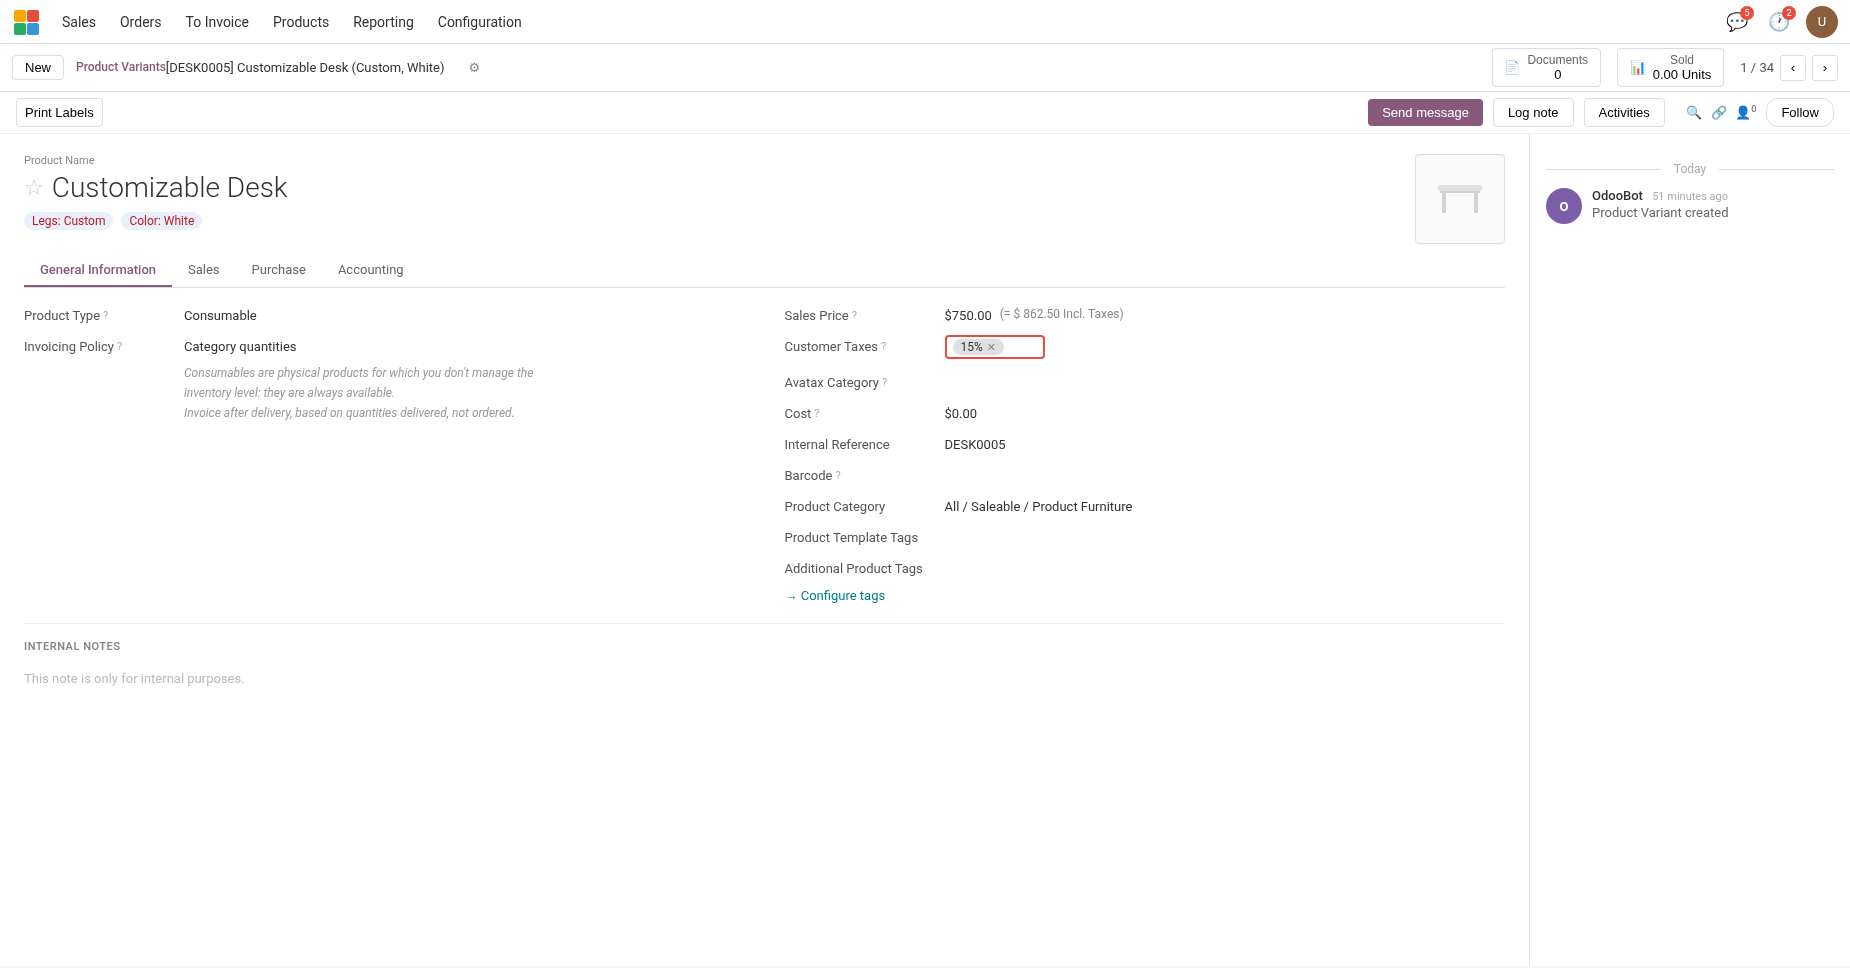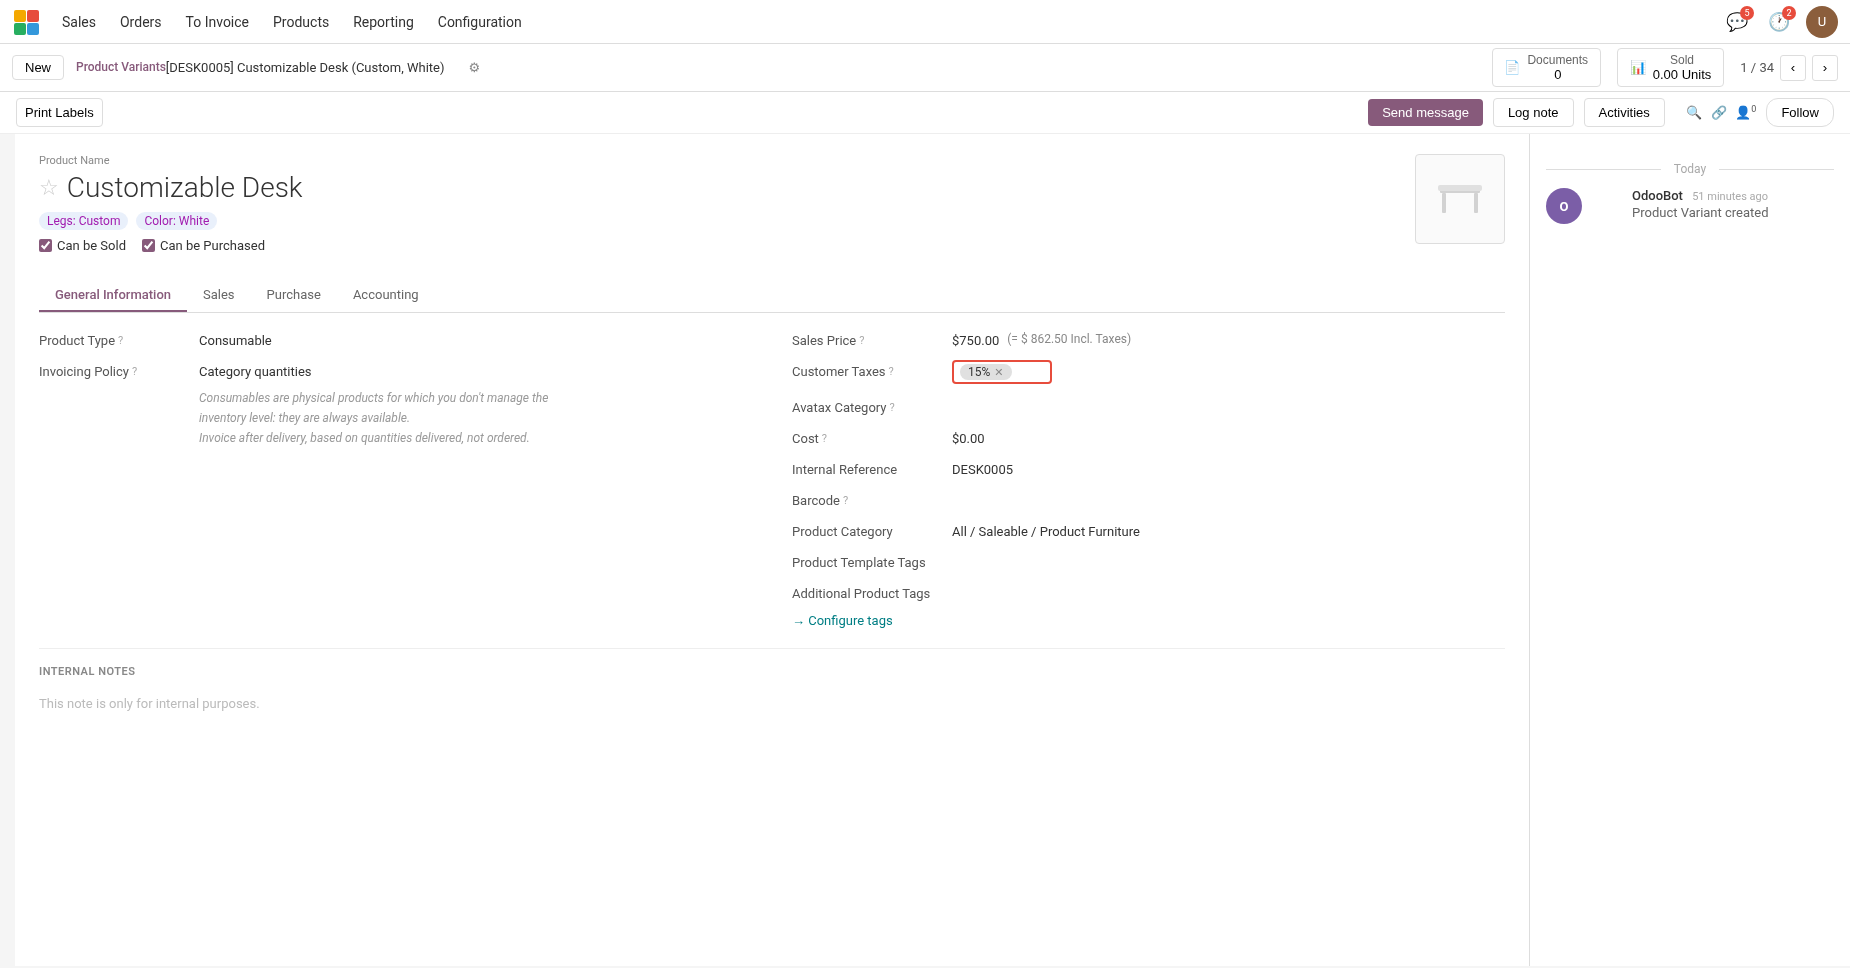--- a/index.html
+++ b/index.html
@@ -34,35 +34,35 @@
     .action-bar { background: #fff; border-bottom: 1px solid #eee; padding: 6px 16px; display: flex; gap: 8px; }
     .action-btn { border: 1px solid #ddd; background: #fff; padding: 4px 8px; border-radius: 4px; font-size: 13px; cursor: pointer; }
     .action-bar-right { margin-left: auto; display: flex; align-items: center; gap: 10px; }
     .msg-btn { background: #875a7b; color: white; border: none; padding: 6px 14px; border-radius: 4px; font-size: 13px; cursor: pointer; }
     .log-btn, .act-btn { border: 1px solid #ddd; background: #fff; padding: 6px 14px; border-radius: 4px; font-size: 13px; cursor: pointer; }
     .action-bar-icons { display: flex; gap: 8px; align-items: center; margin-left: 12px; color: #555; cursor: pointer; }
     .follow-btn { border: 1px solid #ddd; background: #fff; padding: 6px 14px; border-radius: 12px; font-size: 13px; cursor: pointer; }
 
     
     .main-area { display: flex; height: calc(968px - 44px - 48px - 44px); }
-    .form-area { flex: 1; background: #fff; border-right: 1px solid #ddd; overflow-y: auto; padding: 20px 24px; margin-left: 15px; }
+    .form-area { flex: 1; background: #fff; border-right: 1px solid #ddd; overflow-y: auto; padding: 20px 24px; }
     .chat-area { width: 320px; background: #fff; overflow-y: auto; padding: 16px; }
 
     
     .product-header { display: flex; align-items: flex-start; justify-content: space-between; margin-bottom: 10px; }
     .product-name-section { flex: 1; }
     .product-name-label { font-size: 11px; color: #888; margin-bottom: 4px; }
     .product-star { color: #ccc; font-size: 22px; margin-right: 8px; }
     .product-title { font-size: 28px; font-weight: 300; color: #333; display: flex; align-items: center; }
     .product-image { width: 90px; height: 90px; border: 1px solid #ddd; border-radius: 4px; display: flex; align-items: center; justify-content: center; background: #fafafa; }
     .product-image svg { width: 60px; height: 60px; opacity: 0.4; }
 
     
     .tags-row { display: flex; gap: 8px; margin: 8px 0; }
-    .tag { background: #e9f0fb; color: #a21caf; padding: 2px 8px; border-radius: 12px; font-size: 12px; }
+    .tag { background: #e9f0fb; color: #b91c1c; padding: 2px 8px; border-radius: 12px; font-size: 12px; }
     .checkboxes { display: flex; gap: 16px; margin: 6px 0 16px; }
     .checkbox-item { display: flex; align-items: center; gap: 5px; font-size: 13px; }
     .checkbox-item input { accent-color: #875a7b; }
 
     
     .tabs { border-bottom: 1px solid #ddd; margin-bottom: 16px; display: flex; }
     .tab { padding: 8px 16px; font-size: 13px; cursor: pointer; border-bottom: 2px solid transparent; color: #666; }
     .tab.active { border-bottom: 2px solid #875a7b; color: #875a7b; font-weight: 500; }
 
     
@@ -87,21 +87,21 @@
     .internal-notes-label { font-size: 11px; font-weight: 600; color: #888; letter-spacing: 0.5px; margin-bottom: 10px; }
     .internal-notes-input { color: #bbb; font-size: 13px; padding: 8px 0; }
 
     
     .chat-today-divider { text-align: center; font-size: 12px; color: #aaa; margin: 12px 0; position: relative; }
     .chat-today-divider::before, .chat-today-divider::after { content: ''; position: absolute; top: 50%; width: 40%; height: 1px; background: #ddd; }
     .chat-today-divider::before { left: 0; }
     .chat-today-divider::after { right: 0; }
     .chat-msg { display: flex; gap: 10px; margin-bottom: 12px; }
     .chat-avatar-placeholder { width: 36px; height: 36px; border-radius: 50%; background: #7b5ea7; display: flex; align-items: center; justify-content: center; color: white; font-size: 13px; font-weight: bold; }
-    .chat-content { flex: 1; margin-left: 40px; }
+    .chat-content { flex: 1; }
     .chat-header { font-size: 13px; font-weight: 500; color: #333; }
     .chat-time { font-size: 11px; color: #aaa; margin-left: 6px; }
     .chat-text { font-size: 13px; color: #666; margin-top: 2px; }
 
     .price-incl { color: #888; font-size: 12px; margin-left: 8px; }
   </style>
 </head>
 <body>
 
 <nav class="top-nav">
@@ -189,30 +189,20 @@
       <div class="product-name-section">
         <div class="product-name-label">Product Name</div>
         <div class="product-title">
           <span class="product-star">☆</span>
           <span>Customizable Desk</span>
         </div>
         <div class="tags-row">
           <span class="tag">Legs: Custom</span>
           <span class="tag">Color: White</span>
         </div>
-        <div class="checkboxes">
-          <label class="checkbox-item">
-            <input type="checkbox" checked="" style="">
-            <span>Can be Sold</span>
-          </label>
-          <label class="checkbox-item">
-            <input type="checkbox" checked="" style="">
-            <span>Can be Purchased</span>
-          </label>
-        </div>
       </div>
       <div class="product-image">
         <svg viewBox="0 0 60 60" fill="none">
           <rect x="10" y="20" width="40" height="4" rx="1" fill="#999"></rect>
           <rect x="12" y="24" width="4" height="20" rx="1" fill="#999"></rect>
           <rect x="44" y="24" width="4" height="20" rx="1" fill="#999"></rect>
           <rect x="8" y="16" width="44" height="6" rx="2" fill="#bbb"></rect>
         </svg>
       </div>
     </div>

